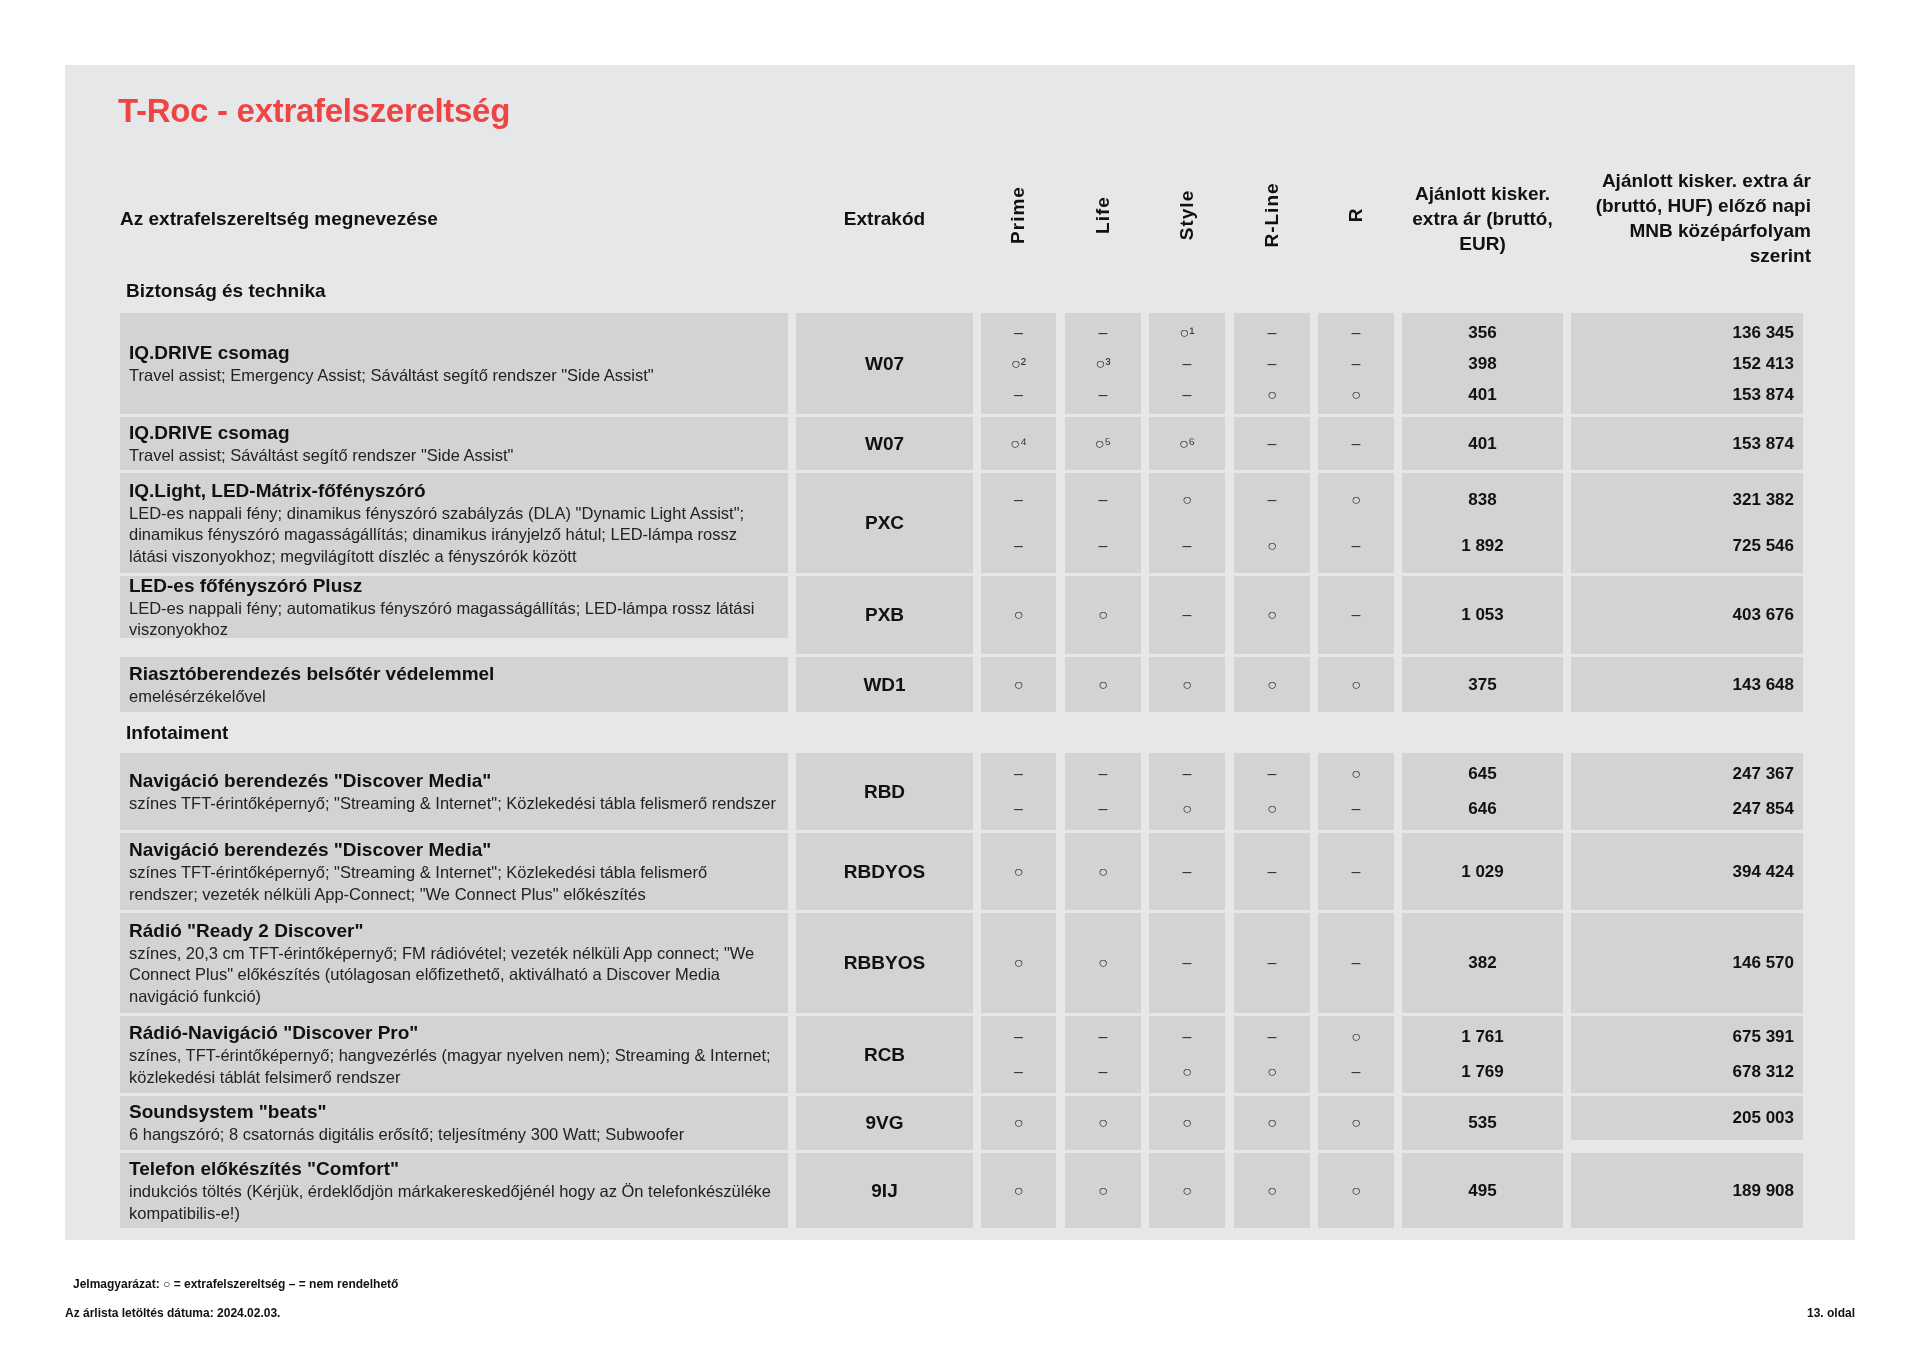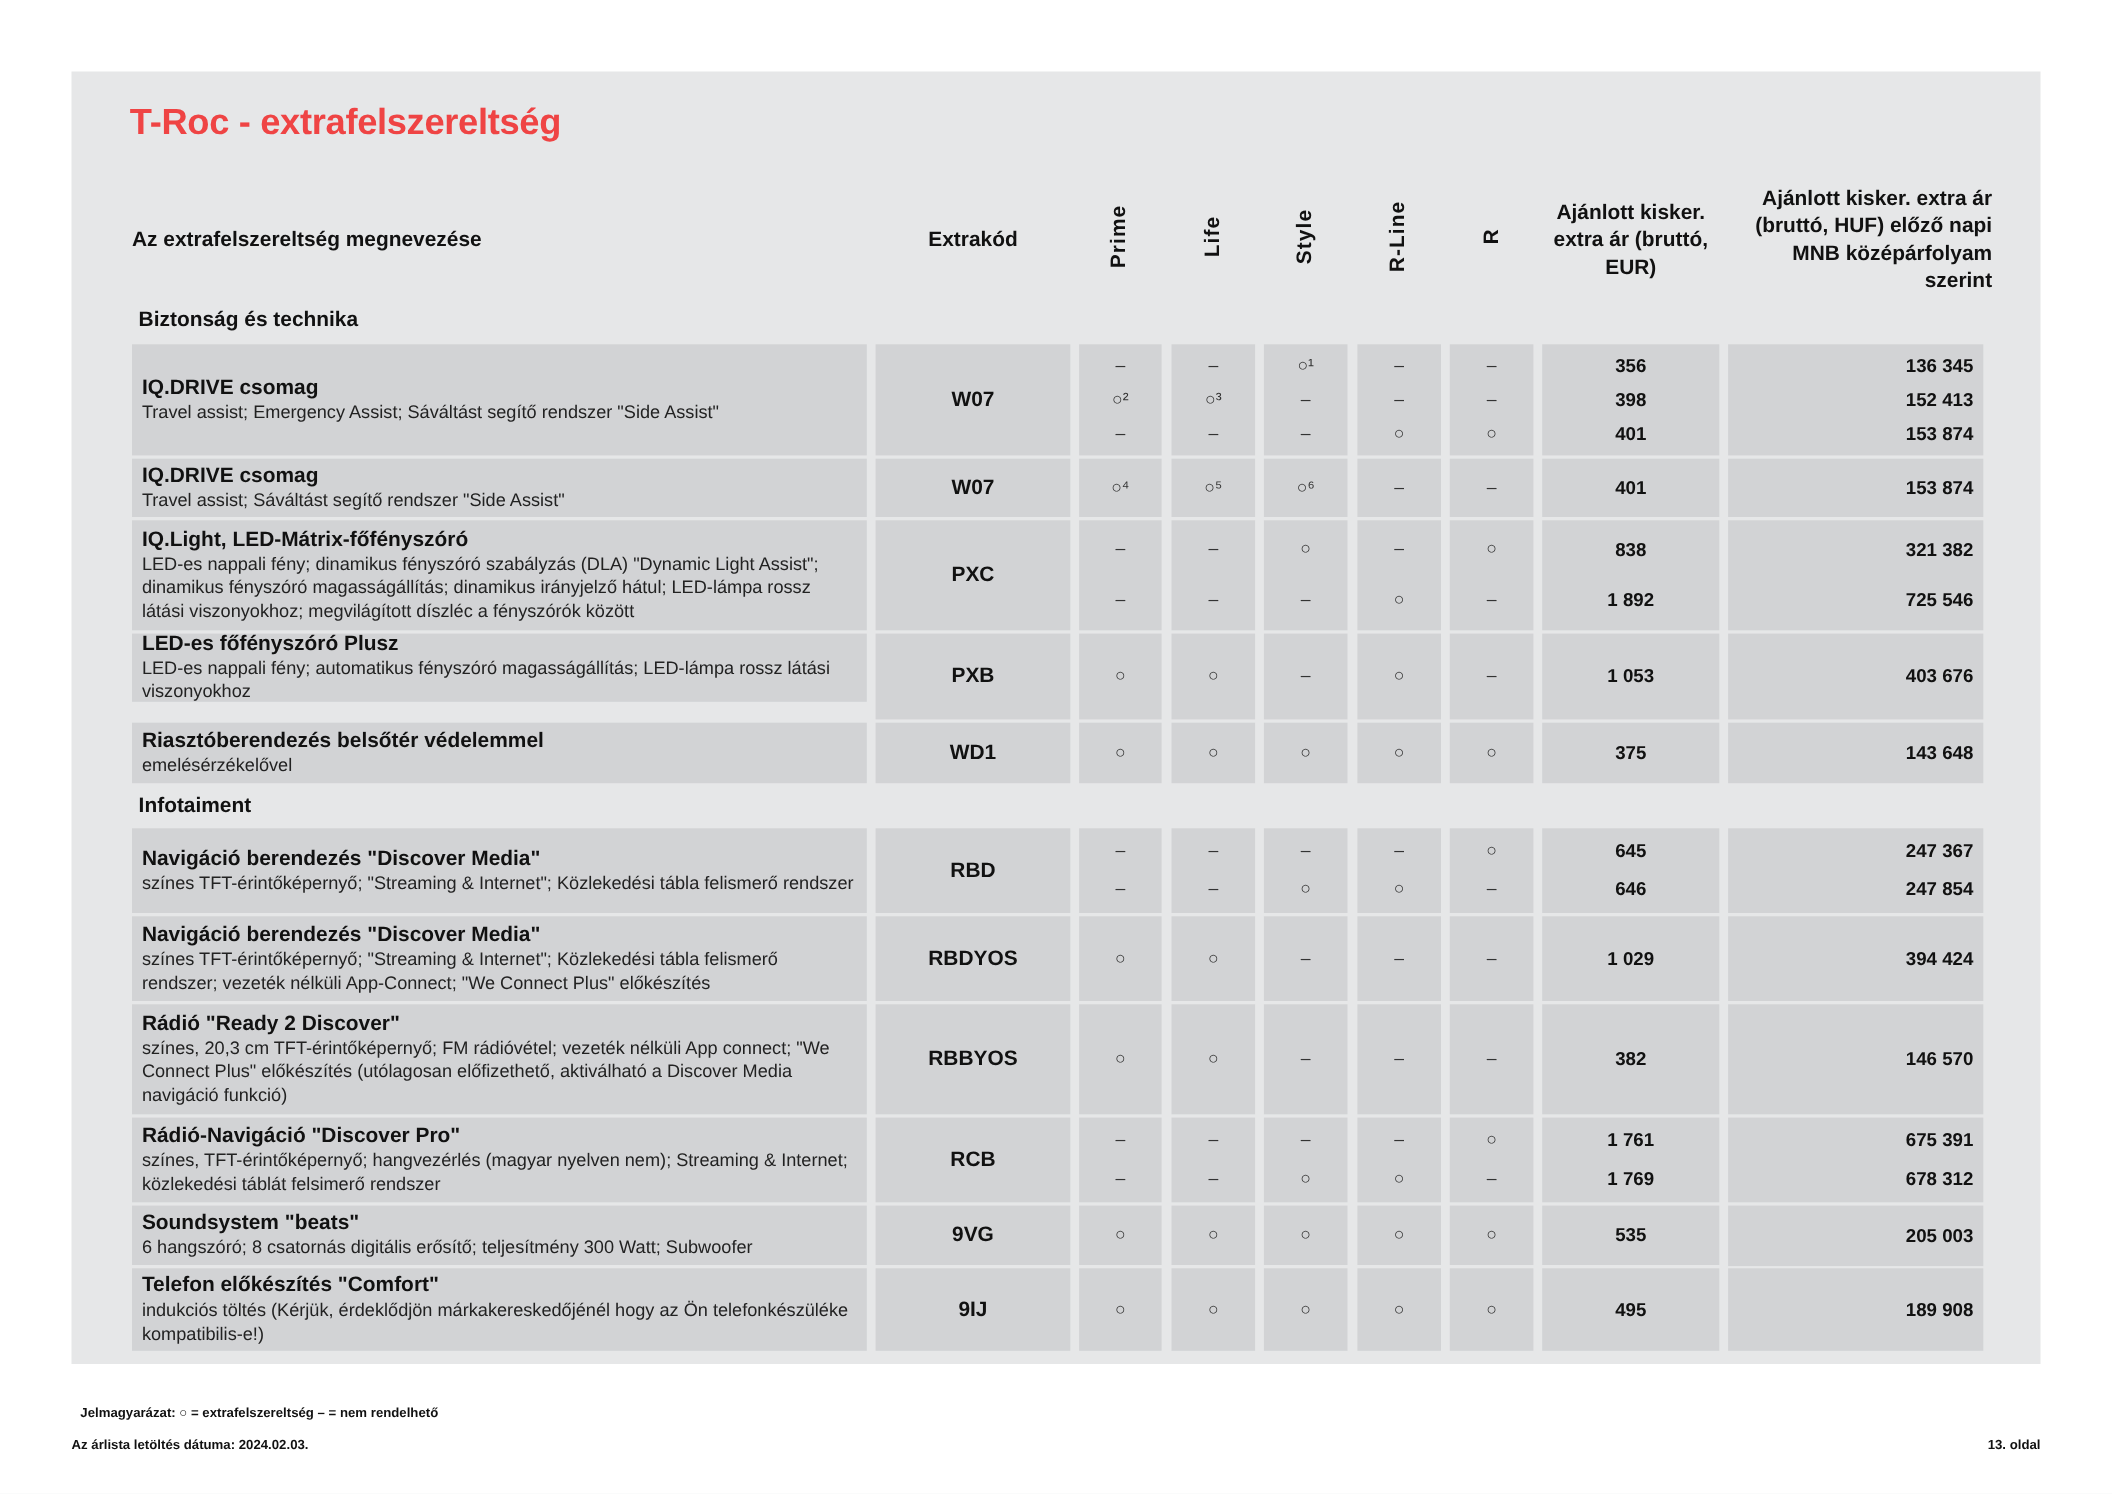--- a/index.html
+++ b/index.html
@@ -383,21 +383,21 @@
     </div>
     <div class="cell mark-col" style="left: 1234px; width: 76px; top: 1096px; height: 54px;">
       <div class="mark">○</div>
     </div>
     <div class="cell mark-col" style="left: 1318px; width: 76px; top: 1096px; height: 54px;">
       <div class="mark">○</div>
     </div>
     <div class="cell num-col eur" style="left: 1402px; width: 161px; top: 1096px; height: 54px;">
       <div class="num">535</div>
     </div>
-    <div class="cell num-col huf" style="left: 1571px; width: 232px; top: 1096px; height: 55px;">
+    <div class="cell num-col huf" style="left: 1571px; width: 232px; top: 1096px; height: 44px;">
       <div class="num">205 003</div>
     </div>
     <div class="cell desc center-v" style="left: 120px; width: 668px; top: 1153px; height: 75px;">
       <div class="name">Telefon előkészítés "Comfort"</div>
       <div class="sub">indukciós töltés (Kérjük, érdeklődjön márkakereskedőjénél hogy az Ön telefonkészüléke kompatibilis-e!)</div>
     </div>
     <div class="cell code" style="left: 796px; width: 177px; top: 1153px; height: 75px;">
       <span>9IJ</span>
     </div>
     <div class="cell mark-col" style="left: 981px; width: 75px; top: 1153px; height: 75px;">

